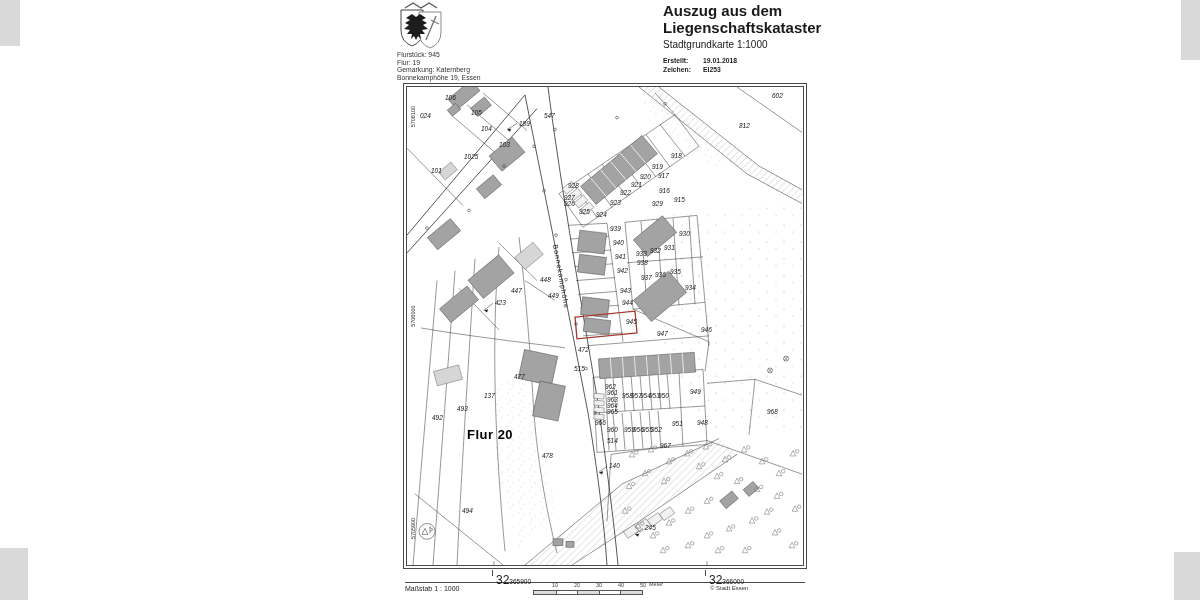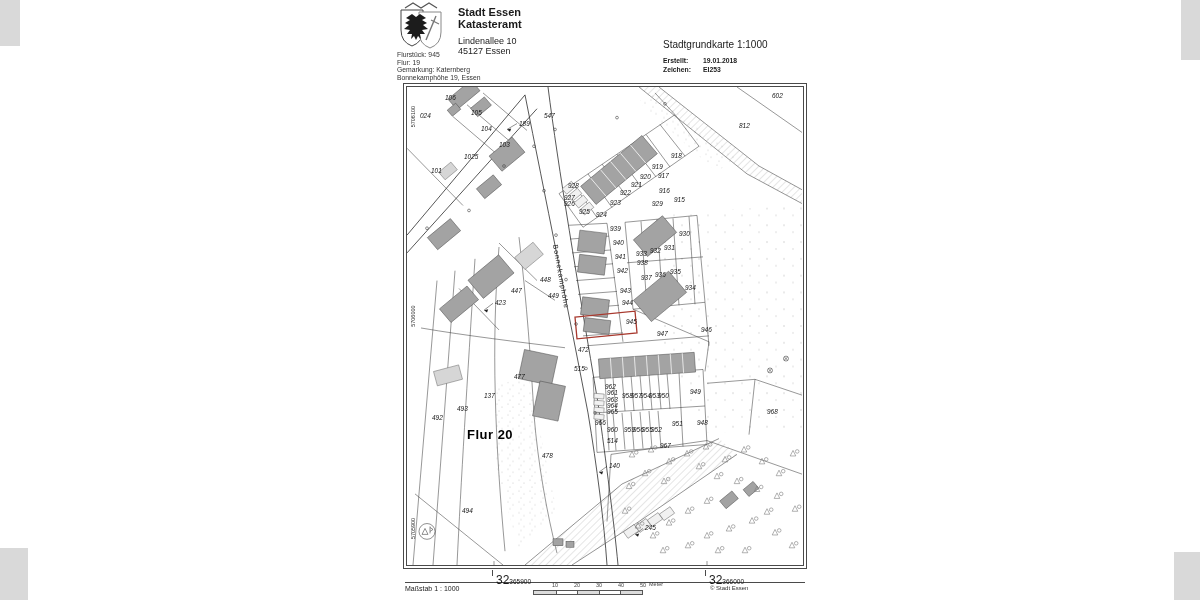--- a/index.html
+++ b/index.html
@@ -67,32 +67,29 @@
   <div class="doc">
 
     <svg class="crest" viewBox="0 0 52 54">
       <path d="M10,6 L18,1 L26,6 L34,1 L42,6" fill="none" stroke="#555" stroke-width="1.2"></path>
       <path d="M6,8 h22 v20 q0,12 -11,16 q-11,-4 -11,-16 Z" fill="#fff" stroke="#444" stroke-width="1"></path>
       <path d="M24,10 h22 v20 q0,12 -11,16 q-11,-4 -11,-16 Z" fill="#fff" stroke="#888" stroke-width="1"></path>
       <path d="M17,12 l-6,4 4,2 -5,3 4,2 -5,4 6,1 -3,4 5,0 -1,5 3,-3 2,4 2,-4 3,3 -1,-5 5,0 -3,-4 6,-1 -5,-4 4,-2 -5,-3 4,-2 -6,-4 -4,3 Z" fill="#1c1c1c"></path>
       <path d="M41,14 L31,38" stroke="#777" stroke-width="1.4" fill="none"></path>
       <path d="M36,18 l8,4" stroke="#777" stroke-width="1.2" fill="none"></path>
     </svg>
-    <div class="agency">
-      <div class="nm">Stadt Essen</div>
-      <div class="nm">Katasteramt</div>
-      <div class="gap"></div>
-      <div class="ad">Lindenallee 10</div>
-      <div class="ad">45127 Essen</div>
-    </div>
     <div class="parcelinfo">
       <div>Flurstück: 945</div>
       <div>Flur: 19</div>
       <div>Gemarkung: Katernberg</div>
       <div>Bonnekamphöhe 19, Essen</div>
+    </div>
+    <div class="title">
+      <div>Auszug aus dem</div>
+      <div>Liegenschaftskataster</div>
     </div>
     <div class="subtitle">Stadtgrundkarte 1:1000</div>
     <div class="meta">
       <div class="row">
           <span class="lb">Erstellt:</span>
           <span class="vl">19.01.2018</span>
         </div>
       <div class="row">
           <span class="lb">Zeichen:</span>
           <span class="vl">EI253</span>

